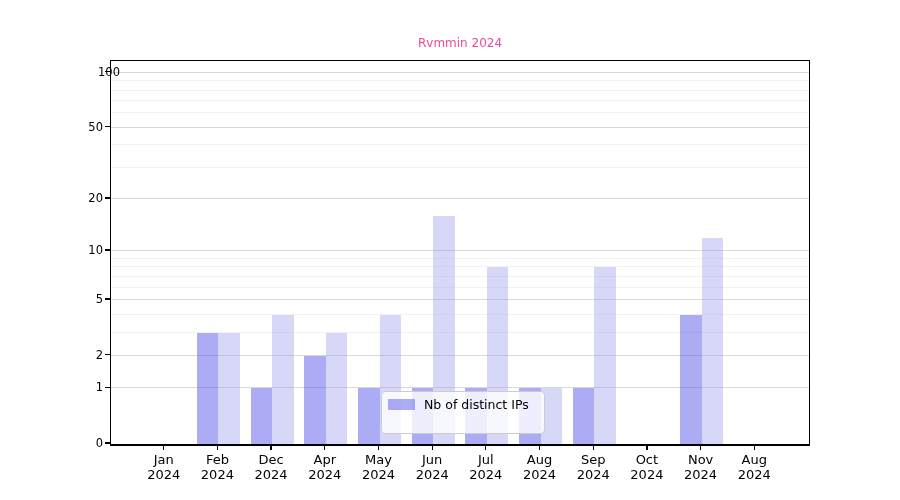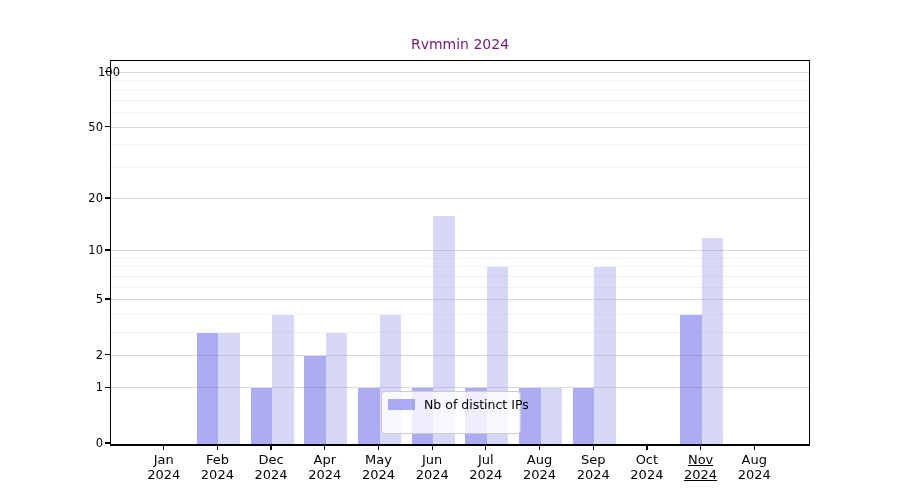--- a/index.html
+++ b/index.html
@@ -3,41 +3,41 @@
 <meta charset="utf-8">
 <style>
   html,body{margin:0;padding:0;}
   body{
     width:900px;height:500px;background:#ffffff;overflow:hidden;
     font-family:"DejaVu Sans","Liberation Sans",sans-serif;color:#000;
   }
   #figure{position:relative;width:900px;height:500px;background:#fff;}
   #chart-title{
     position:absolute;left:110px;top:36px;width:700px;text-align:center;
-    font-size:14px;color:#701a75;
+    font-size:12px;color:#ec4899;
   }
   #plot-area{
     position:absolute;left:110px;top:60px;width:698px;height:383px;
     border:1.6px solid #000;border-bottom-width:2px;background:#fff;
   }
   #gridlines,#bars{position:absolute;left:0;top:0;width:100%;height:100%;}
   .gridline{position:absolute;left:0;width:100%;height:1px;}
   .gridline.minor{background:#f2f2f2;}
   .gridline.major{background:#d9d9d9;}
   .bar{position:absolute;bottom:0;}
   #y-ticks .y-tick-label{
     position:absolute;width:46px;text-align:right;font-size:11.5px;line-height:14px;
   }
   .y-tick-mark{position:absolute;width:5px;height:1.4px;background:#000;}
   .x-tick-mark{position:absolute;width:1.4px;height:5px;background:#000;}
   .x-tick-label{
     position:absolute;width:60px;text-align:center;font-size:13px;line-height:15px;
   }
   #legend{
-    position:absolute;left:381px;top:391px;width:140px;height:43px;
+    position:absolute;left:381px;top:391px;width:164px;height:43px;
     background:rgba(255,255,255,0.8);border:1px solid #cccccc;border-radius:4px;
     box-sizing:border-box;padding:5px 8px 4px 6px;z-index:5;
     display:flex;flex-direction:column;justify-content:space-between;
   }
   .legend-row{display:flex;align-items:center;height:15px;}
   .legend-swatch{width:27px;height:11px;margin-right:9px;flex:0 0 auto;}
   .legend-label{font-size:12.5px;white-space:nowrap;}
 </style>
 </head>
 <body>
@@ -152,21 +152,21 @@
       <div class="x-tick-label" style="left: 563.2px; top: 452px;">
         <div>Sep</div>
         <div>2024</div>
       </div>
       <div class="x-tick-mark" style="left: 646.2px; top: 445px;"></div>
       <div class="x-tick-label" style="left: 616.9px; top: 452px;">
         <div>Oct</div>
         <div>2024</div>
       </div>
       <div class="x-tick-mark" style="left: 699.9px; top: 445px;"></div>
-      <div class="x-tick-label" style="left: 670.6px; top: 452px; text-decoration: underline;">
+      <div class="x-tick-label" style="left: 670.6px; top: 452px;">
         <div>Nov</div>
         <div>2024</div>
       </div>
       <div class="x-tick-mark" style="left: 753.6px; top: 445px;"></div>
       <div class="x-tick-label" style="left: 724.3px; top: 452px;">
         <div>Aug</div>
         <div>2024</div>
       </div>
     </div>
 

